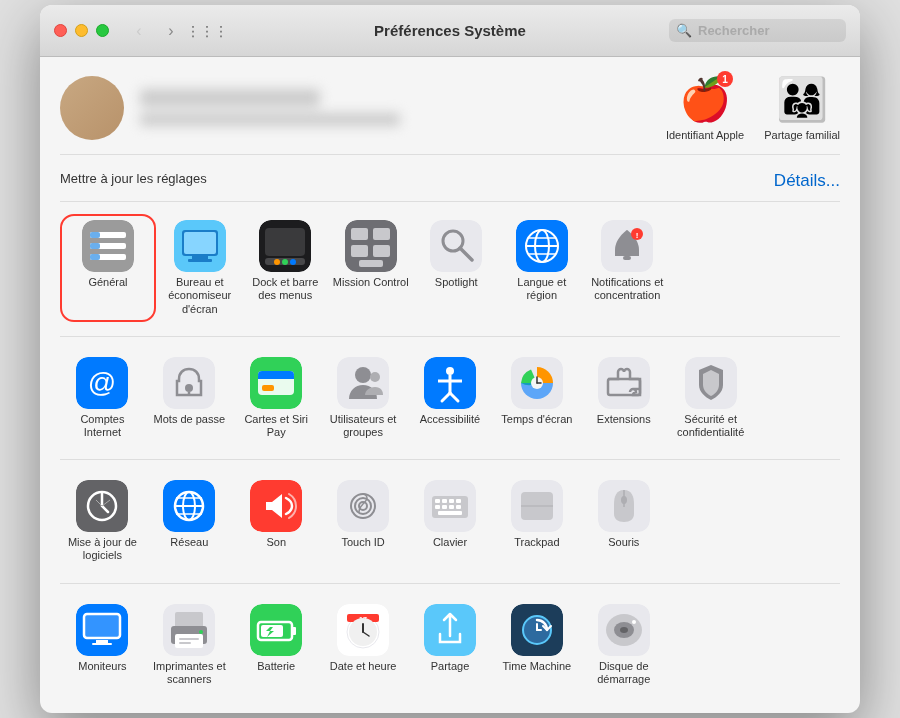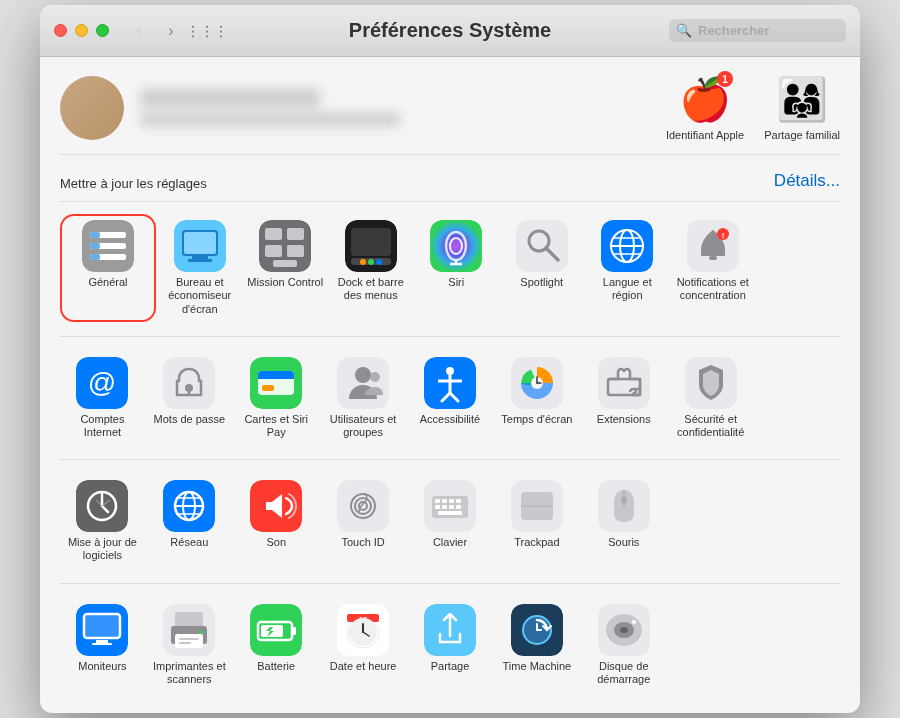--- a/index.html
+++ b/index.html
@@ -70,21 +70,21 @@
       font-size: 14px;
       display: flex;
       align-items: center;
       justify-content: center;
       margin-left: 4px;
     }
     .title-text {
       position: absolute;
       left: 50%;
       transform: translateX(-50%);
-      font-size: 20px;
+      font-size: 15px;
       font-weight: 600;
       color: #333;
     }
     .search-box {
       margin-left: auto;
       display: flex;
       align-items: center;
       background: rgba(0,0,0,0.08);
       border-radius: 6px;
       padding: 4px 8px;
@@ -181,21 +181,21 @@
     .profile-icon-label {
       font-size: 11px;
       color: #333;
       text-align: left;
       line-height: 1.2;
     }
 
     
     .update-bar {
       display: flex;
-      align-items: flex-end;
+      align-items: flex-start;
       justify-content: space-between;
       padding: 8px 0 10px 0;
       border-bottom: 1px solid #ddd;
       margin-bottom: 12px;
     }
     .update-text { font-size: 13px; color: #333; }
     .details-link { font-size: 17px; color: #0066cc; font-weight: 500; cursor: pointer; }
 
     
     .icons-section {
@@ -322,65 +322,45 @@
               <rect x="18" y="36" width="16" height="3" fill="#1a7dc8"></rect>
               <rect x="14" y="39" width="24" height="3" rx="1" fill="#1a7dc8"></rect>
             </svg>
           </div>
           <span class="icon-label">Bureau et économiseur d'écran</span>
         </div>
 
         <div class="icon-item">
           <div class="icon-img">
             <svg width="52" height="52" viewBox="0 0 52 52">
+              <rect width="52" height="52" rx="12" fill="#1c1c1e"></rect>
+              <rect x="6" y="8" width="40" height="28" rx="4" fill="#3a3a3c"></rect>
+              <rect x="6" y="38" width="40" height="7" rx="3" fill="#48484a"></rect>
+              <circle cx="18" cy="42" r="3" fill="#ff9500"></circle>
+              <circle cx="26" cy="42" r="3" fill="#30d158"></circle>
+              <circle cx="34" cy="42" r="3" fill="#007aff"></circle>
+            </svg>
+          </div>
+          <span class="icon-label">Dock et barre des menus</span>
+        </div>
+
+        <div class="icon-item">
+          <div class="icon-img">
+            <svg width="52" height="52" viewBox="0 0 52 52">
               <rect width="52" height="52" rx="12" fill="#6e6e73"></rect>
               <rect x="6" y="8" width="17" height="12" rx="2" fill="#c8c8cc"></rect>
               <rect x="28" y="8" width="17" height="12" rx="2" fill="#c8c8cc"></rect>
               <rect x="6" y="25" width="17" height="12" rx="2" fill="#c8c8cc"></rect>
               <rect x="28" y="25" width="17" height="12" rx="2" fill="#c8c8cc"></rect>
               <rect x="14" y="40" width="24" height="7" rx="2" fill="#c8c8cc"></rect>
             </svg>
           </div>
           <span class="icon-label">Mission Control</span>
         </div>
 
-        <div class="icon-item">
-          <div class="icon-img">
-            <svg width="52" height="52" viewBox="0 0 52 52">
-              <rect width="52" height="52" rx="12" fill="#1c1c1e"></rect>
-              <rect x="6" y="8" width="40" height="28" rx="4" fill="#3a3a3c"></rect>
-              <rect x="6" y="38" width="40" height="7" rx="3" fill="#48484a"></rect>
-              <circle cx="18" cy="42" r="3" fill="#ff9500"></circle>
-              <circle cx="26" cy="42" r="3" fill="#30d158"></circle>
-              <circle cx="34" cy="42" r="3" fill="#007aff"></circle>
-            </svg>
-          </div>
-          <span class="icon-label">Dock et barre des menus</span>
-        </div>
-
-        <div class="icon-item">
-          <div class="icon-img">
-            <svg width="52" height="52" viewBox="0 0 52 52">
-              <defs>
-                <radialGradient id="siriGrad" cx="50%" cy="50%" r="50%">
-                  <stop offset="0%" stop-color="#bf5af2"></stop>
-                  <stop offset="40%" stop-color="#5e5ce6"></stop>
-                  <stop offset="70%" stop-color="#32ade6"></stop>
-                  <stop offset="100%" stop-color="#30d158"></stop>
-                </radialGradient>
-              </defs>
-              <rect width="52" height="52" rx="12" fill="url(#siriGrad)"></rect>
-              <ellipse cx="26" cy="26" rx="10" ry="14" fill="none" stroke="white" stroke-width="2.5" opacity="0.8"></ellipse>
-              <ellipse cx="26" cy="26" rx="6" ry="8" fill="none" stroke="white" stroke-width="2" opacity="0.9"></ellipse>
-              <line x1="26" y1="40" x2="26" y2="44" stroke="white" stroke-width="2.5"></line>
-              <line x1="20" y1="44" x2="32" y2="44" stroke="white" stroke-width="2.5"></line>
-            </svg>
-          </div>
-          <span class="icon-label">Siri</span>
-        </div>
 
         <div class="icon-item">
           <div class="icon-img">
             <svg width="52" height="52" viewBox="0 0 52 52">
               <rect width="52" height="52" rx="12" fill="#e8e8ed"></rect>
               <circle cx="23" cy="21" r="10" fill="none" stroke="#8e8e93" stroke-width="3"></circle>
               <line x1="30" y1="28" x2="42" y2="40" stroke="#8e8e93" stroke-width="3.5" stroke-linecap="round"></line>
             </svg>
           </div>
           <span class="icon-label">Spotlight</span>

